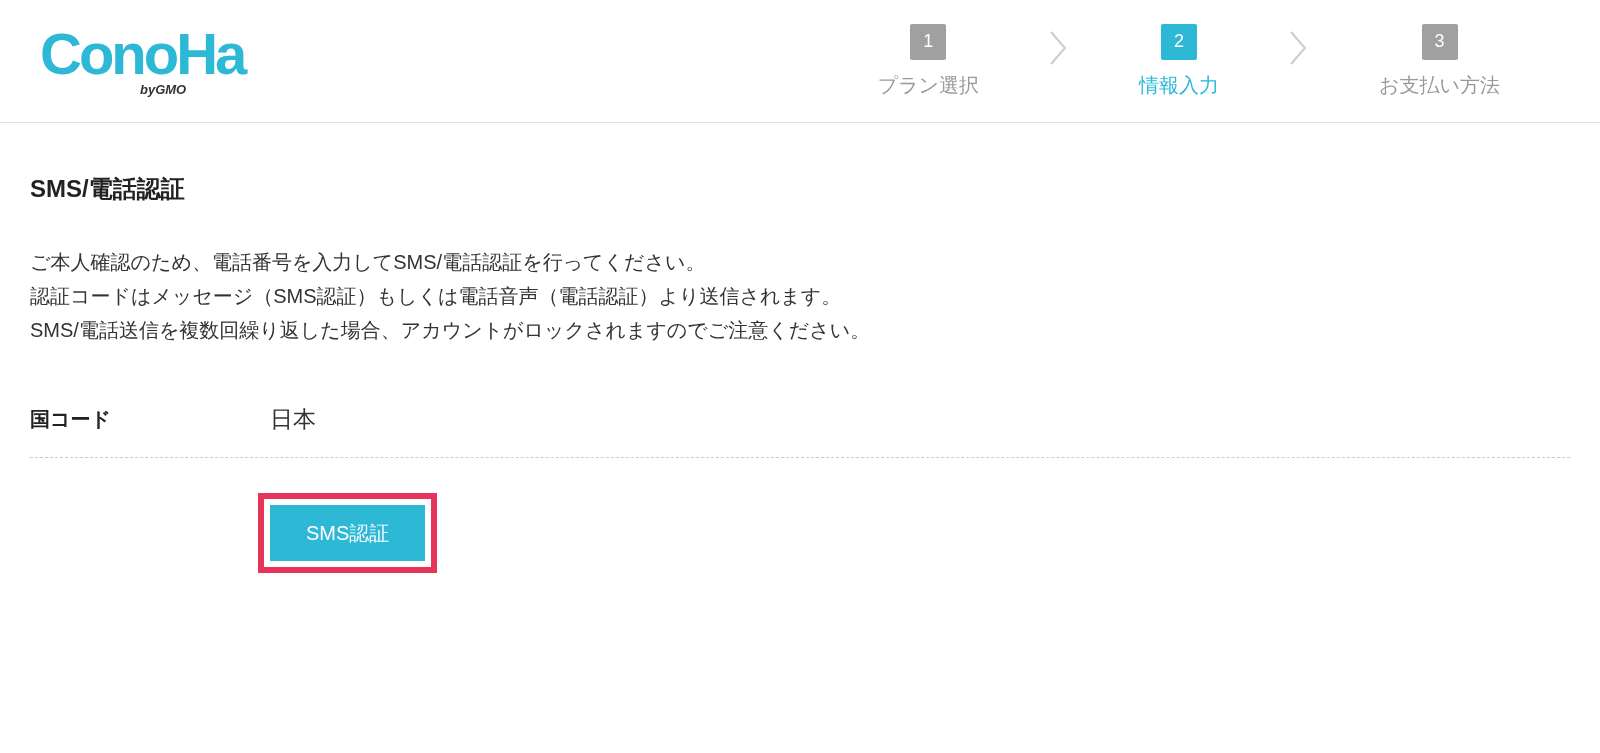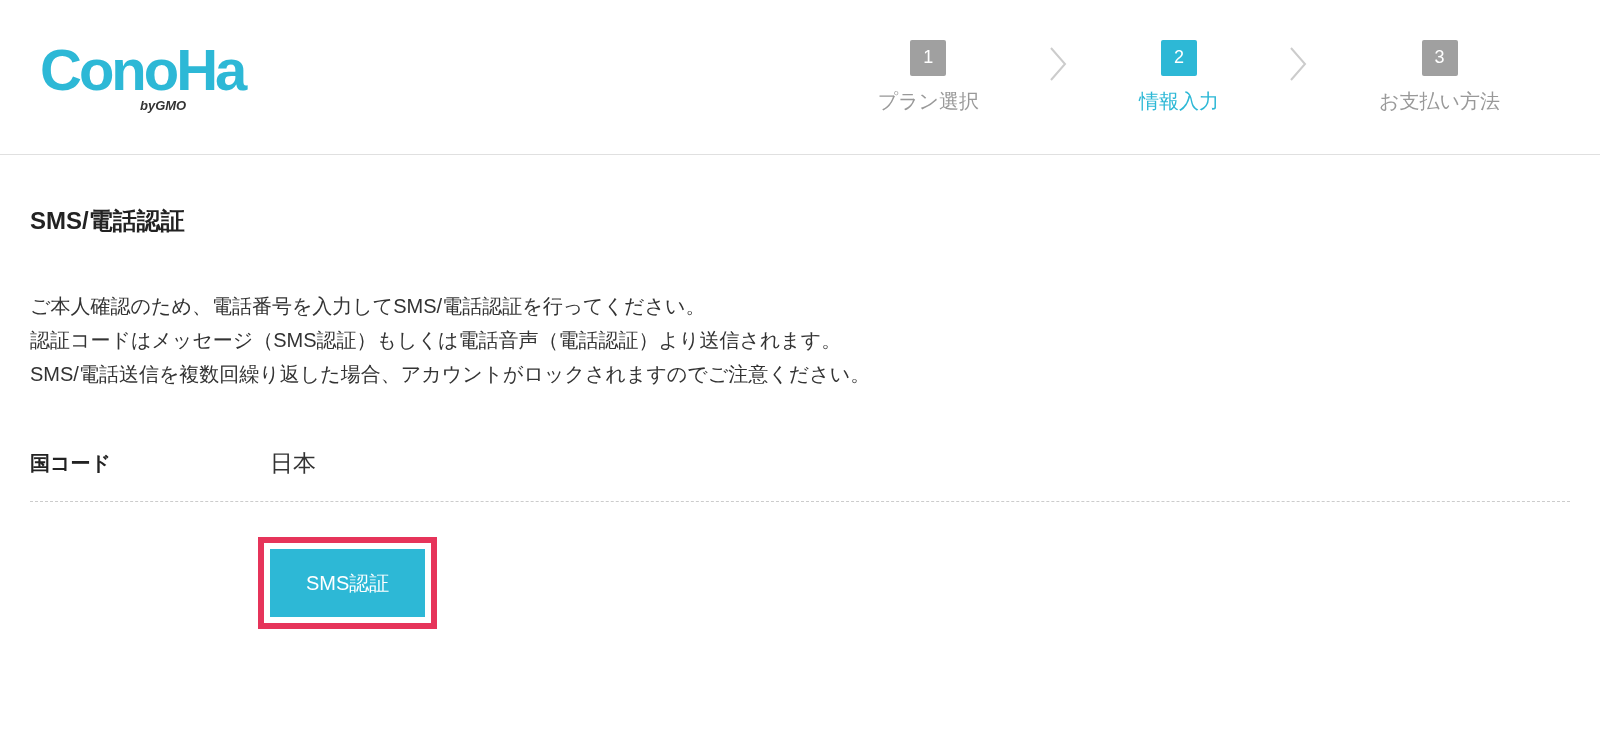--- a/index.html
+++ b/index.html
@@ -8,21 +8,21 @@
       box-sizing: border-box;
     }
     body {
       font-family: "Hiragino Kaku Gothic ProN", "メイリオ", Meiryo, sans-serif;
       background: #fff;
       color: #333;
     }
     .header {
       display: flex;
       align-items: center;
-      padding: 30px 40px;
+      padding: 14px 40px;
       border-bottom: 1px solid #e0e0e0;
     }
     .logo {
       flex-shrink: 0;
     }
     .steps {
       display: flex;
       align-items: center;
       margin-left: auto;
       margin-right: 60px;
@@ -60,21 +60,21 @@
       font-size: 28px;
       margin-top: -20px;
     }
     .content {
       padding: 50px 30px;
     }
     .page-title {
       font-size: 24px;
       font-weight: bold;
       color: #222;
-      margin-bottom: 52px;
+      margin-bottom: 40px;
     }
     .description {
       font-size: 20px;
       color: #333;
       line-height: 1.7;
       margin-bottom: 35px;
     }
     .form-row {
       display: flex;
       align-items: center;
@@ -119,21 +119,21 @@
     .btn-highlight-wrapper {
       border: 6px solid #e6345a;
       padding: 6px;
       display: inline-block;
       margin-left: -12px;
     }
     .btn {
       display: inline-flex;
       align-items: center;
       justify-content: center;
-      height: 68px;
+      height: 56px;
       padding: 0 36px;
       background: #2db8d6;
       color: #fff;
       font-size: 20px;
       border: none;
       cursor: pointer;
       font-family: inherit;
     }
   </style>
 </head>

